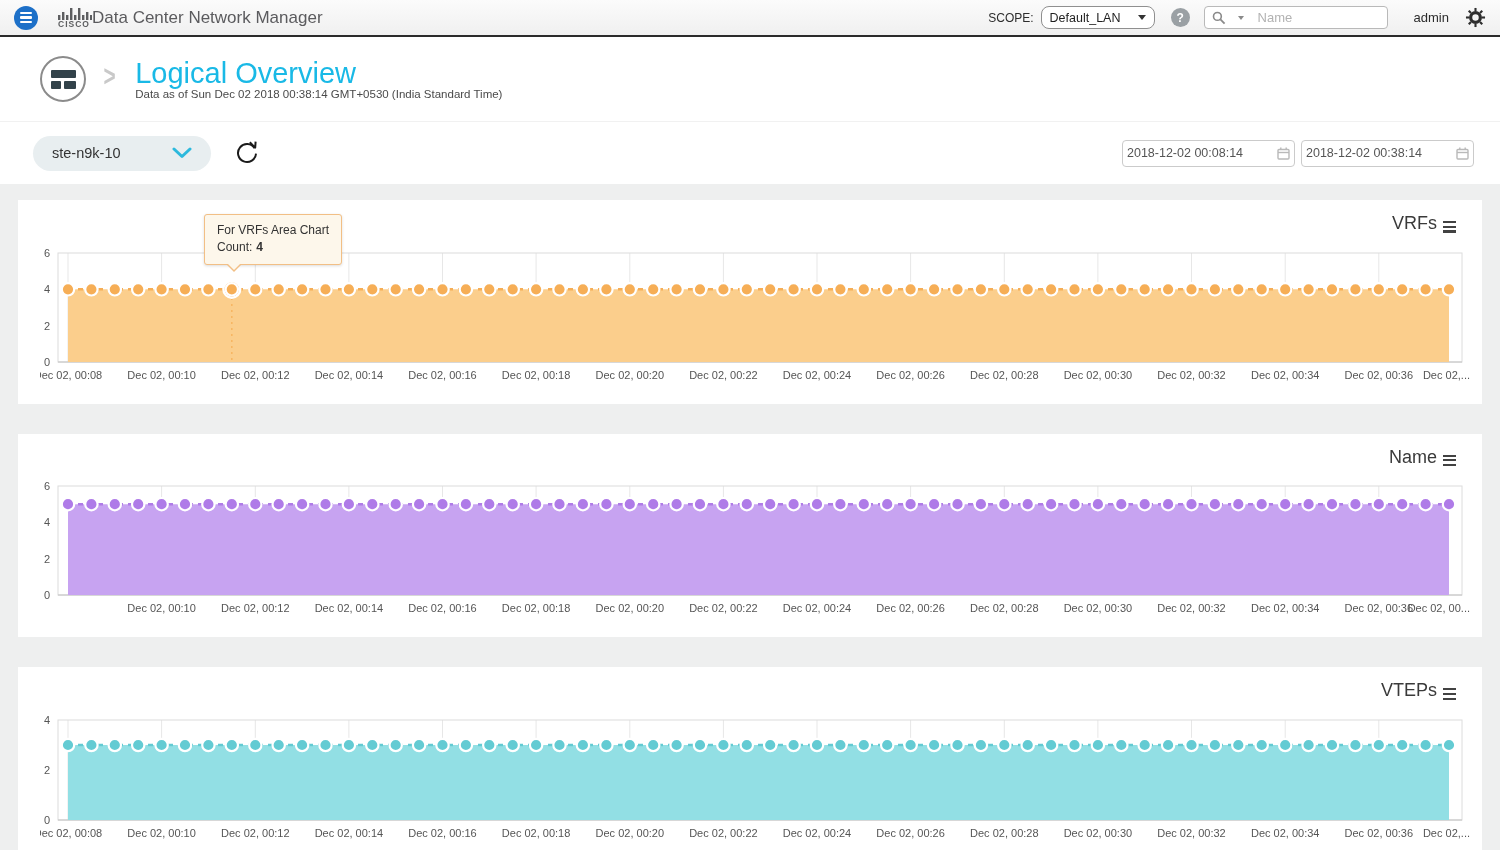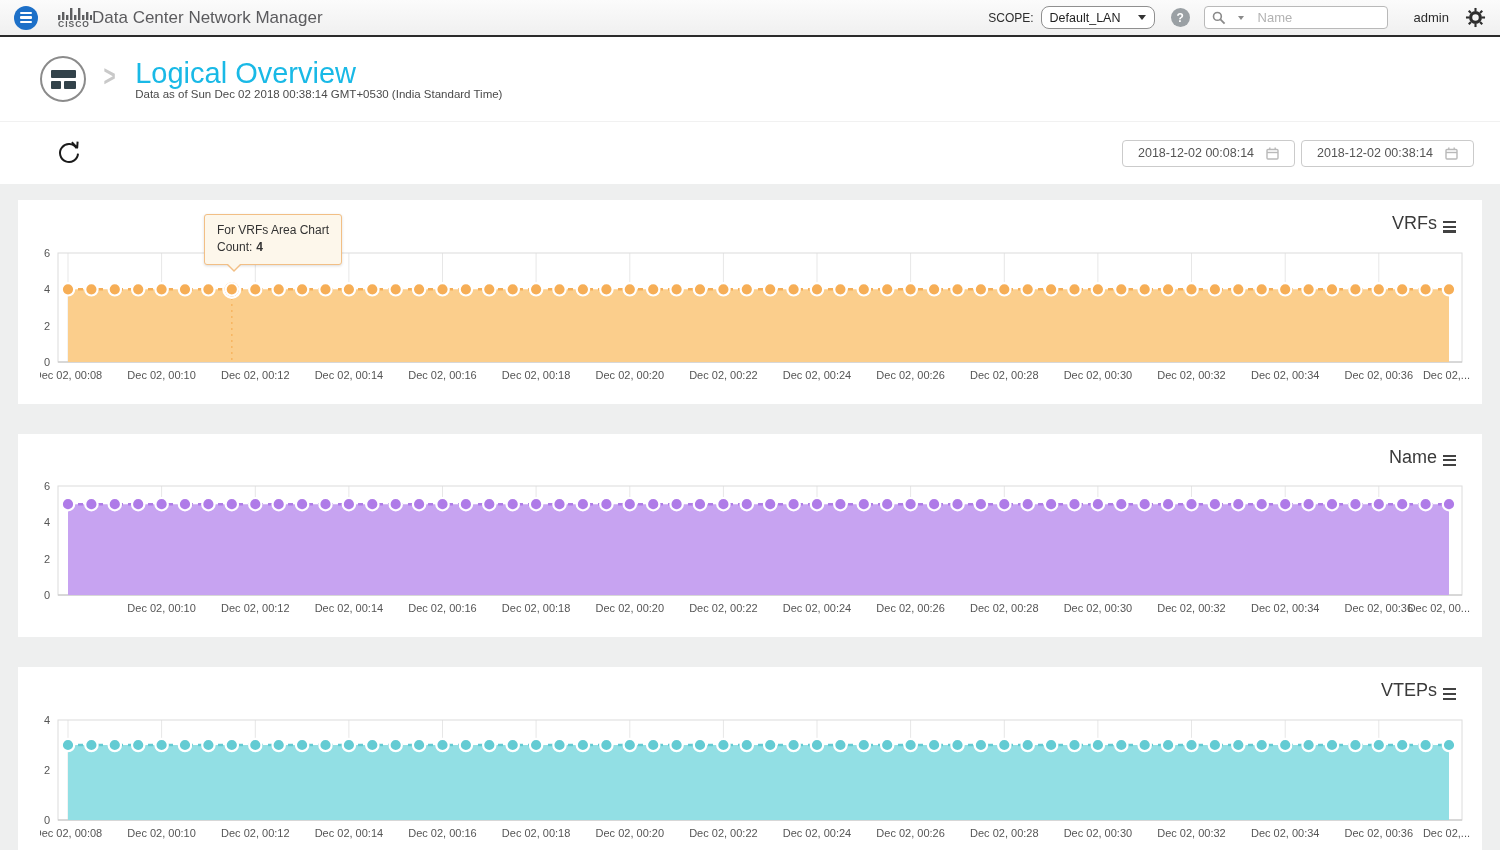--- a/index.html
+++ b/index.html
@@ -45,21 +45,21 @@
   .bc-chevron { color:#c9c9c9; font-size:26px; font-weight:bold; margin:0 18px 6px 16px; transform:scale(0.8,1.15); }
   .bc-title { color:#19b9e6; font-size:29px; font-weight:400; line-height:1.05; }
   .bc-subtitle { color:#4a4a4a; font-size:11.5px; }
   
   .filterbar { background:#fff; height:63px; display:flex; align-items:center; padding:0 26px 0 33px; border-top:1px solid #f1f1f1; }
   .device-pill { height:35px; min-width:178px; background:#e8eef0; border-radius:18px; display:flex; align-items:center;
     justify-content:space-between; padding:0 19px; font-size:14.5px; color:#333; cursor:pointer; }
   .refresh-btn { margin-left:23px; cursor:pointer; display:flex; }
   .dates { margin-left:auto; display:flex; gap:6px; }
   .date-input { width:173px; height:27px; border:1px solid #cbcbcb; border-radius:4px; background:#fff;
-    display:flex; align-items:center; justify-content:space-between; padding:0 15px; font-size:12.5px; color:#555; cursor:text; }
+    display:flex; align-items:center; justify-content:space-between; padding:0 4px; font-size:12.5px; color:#555; cursor:text; }
   
   main { padding:16px 18px 0; display:flex; flex-direction:column; gap:30px; }
   .chart-card { background:#fff; padding:13px 20px 12px 22px; position:relative; }
   .card-head { display:flex; align-items:flex-start; justify-content:flex-end; }
   .chart-title { font-size:18px; color:#3a3a3a; }
   .chart-menu { display:flex; flex-direction:column; gap:2.5px; padding:8px 6px; cursor:pointer; }
   .chart-menu span { width:13px; height:2.2px; background:#424242; }
   .chart-wrap { margin-top:8px; }
   
   .c3-tooltip { position:absolute; left:186px; top:14px; z-index:5; background:#fdf7eb; border:1px solid #f2bf85;
@@ -139,20 +139,26 @@
       <i class="r3"></i>
     </div>
   <span class="bc-chevron">&gt;</span>
   <div class="bc-titles">
     <div class="bc-title">Logical Overview</div>
     <div class="bc-subtitle">Data as of Sun Dec 02 2018 00:38:14 GMT+0530 (India Standard Time)</div>
   </div>
 </section>
 
 <section class="filterbar">
+  <div class="device-pill">
+    <span>ste-n9k-10</span>
+    <svg width="20" height="12" viewBox="0 0 20 12" style="margin-left:14px">
+      <polyline points="2,2 10,9.5 18,2" fill="none" stroke="#2cb9dd" stroke-width="3" stroke-linecap="round" stroke-linejoin="round"></polyline>
+    </svg>
+  </div>
   <div class="refresh-btn">
     <svg width="26" height="26" viewBox="0 0 26 26">
       <path d="M 20.6 8.2 A 9 9 0 1 0 22 13.6" fill="none" stroke="#1b1b1b" stroke-width="2"></path>
       <polyline points="15.8,2.2 21.2,7.6 21.6,1.6" fill="none" stroke="#1b1b1b" stroke-width="2" stroke-linejoin="round"></polyline>
     </svg>
   </div>
   <div class="dates">
     <div class="date-input">
       <span>2018-12-02 00:08:14</span>
       <svg width="13" height="13" viewBox="0 0 13 13">

